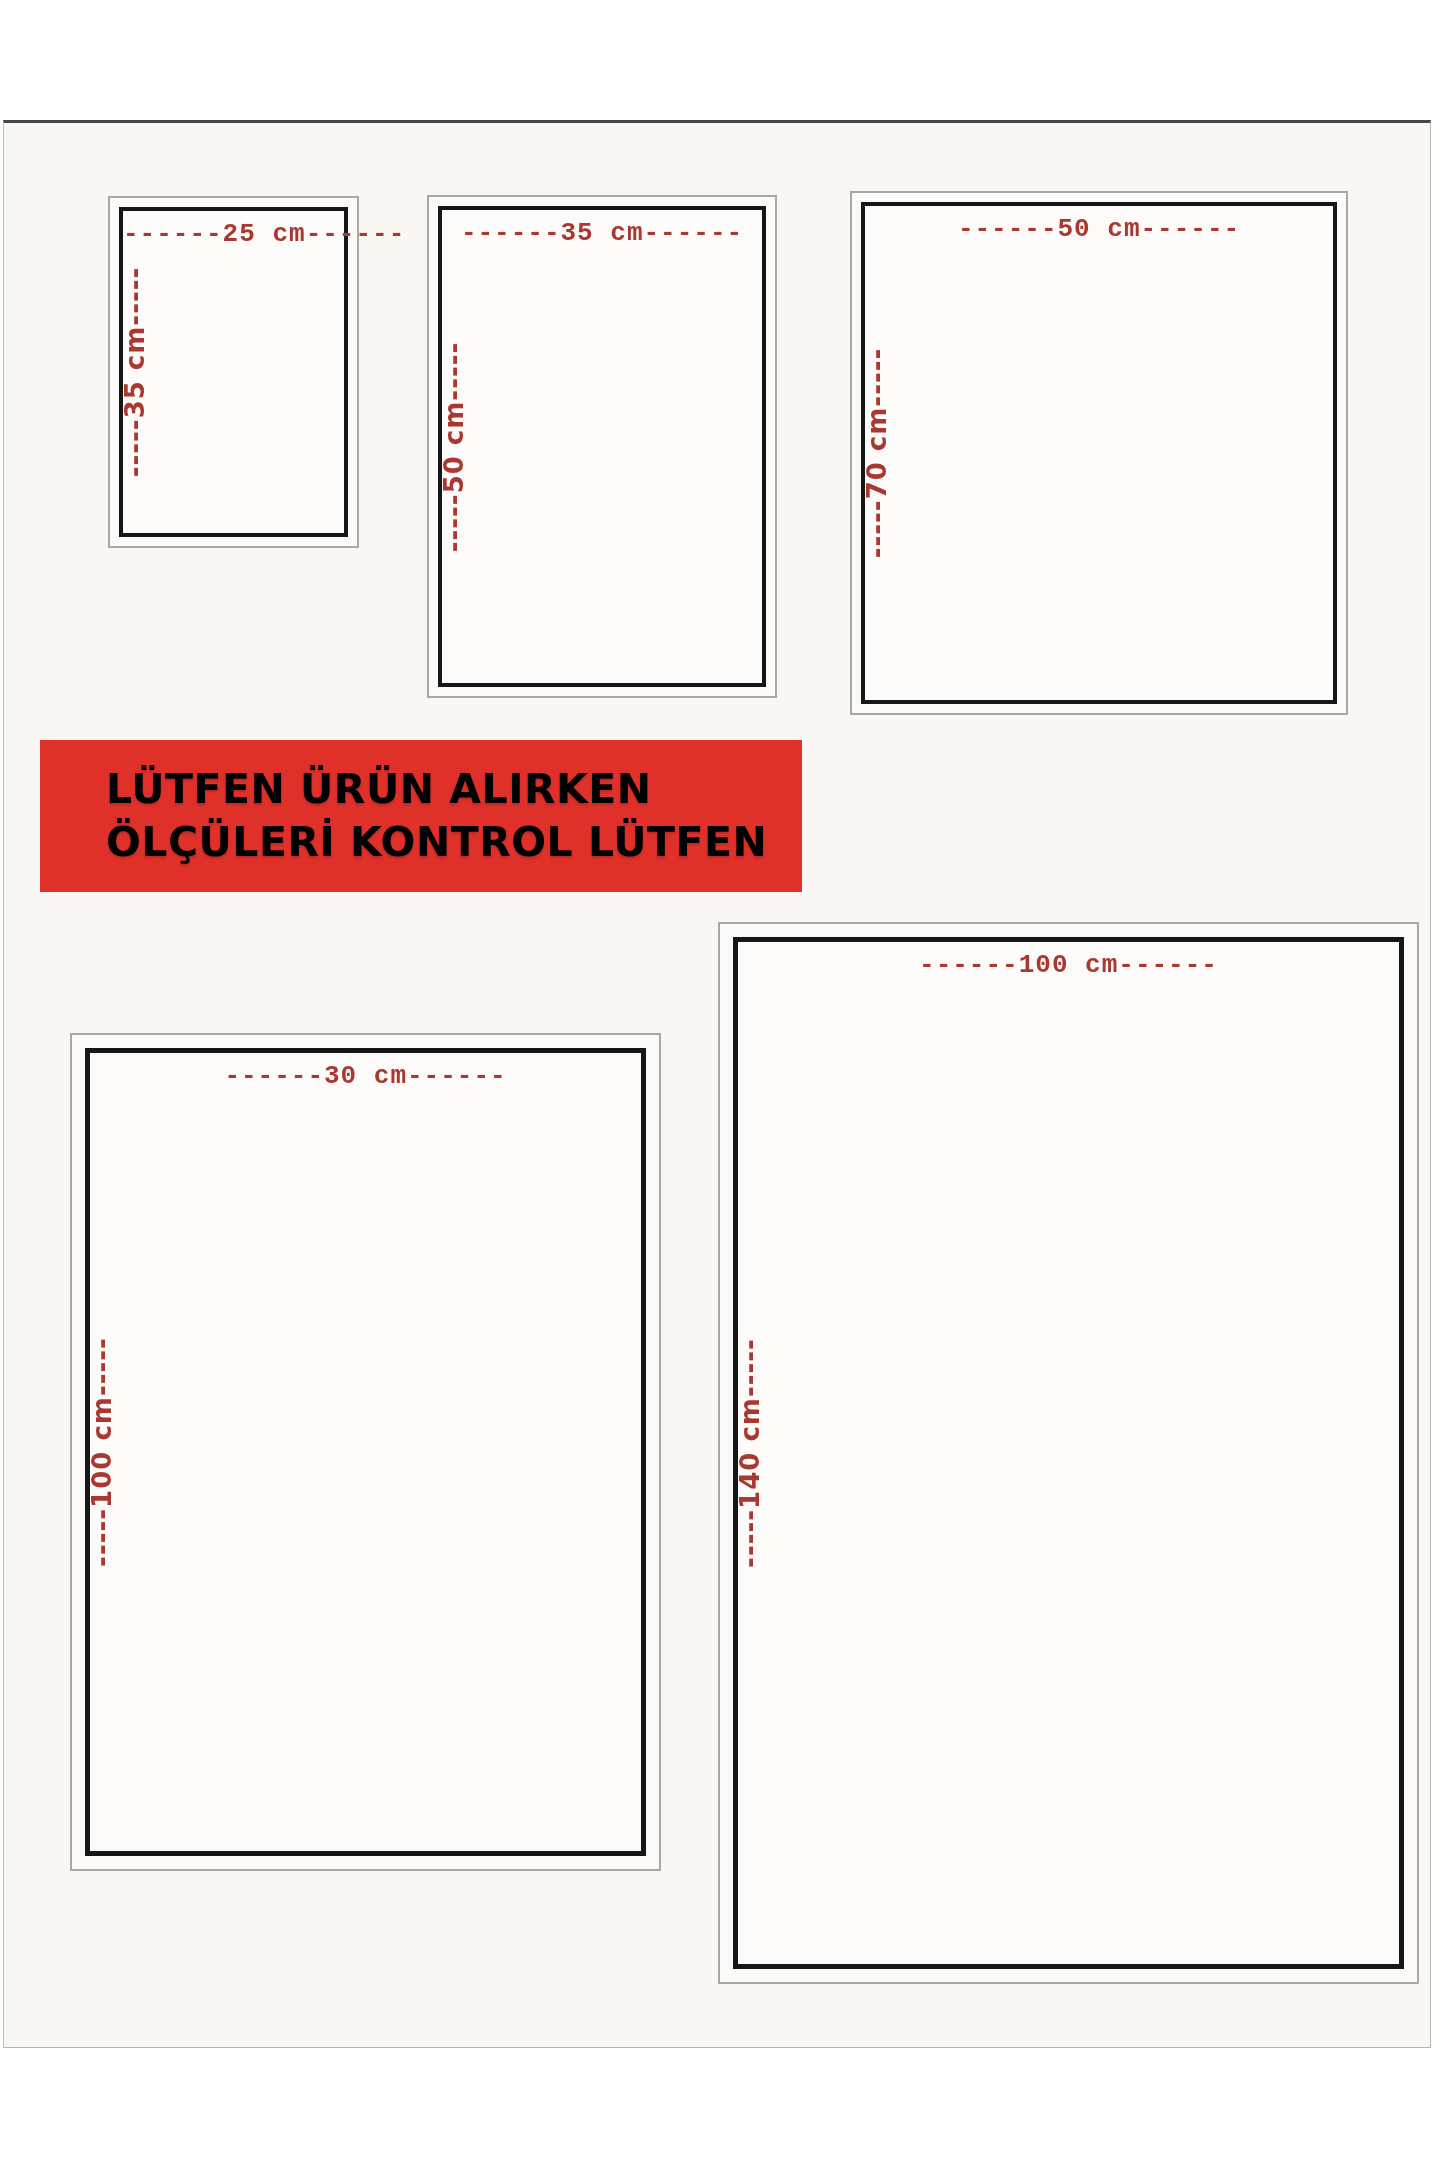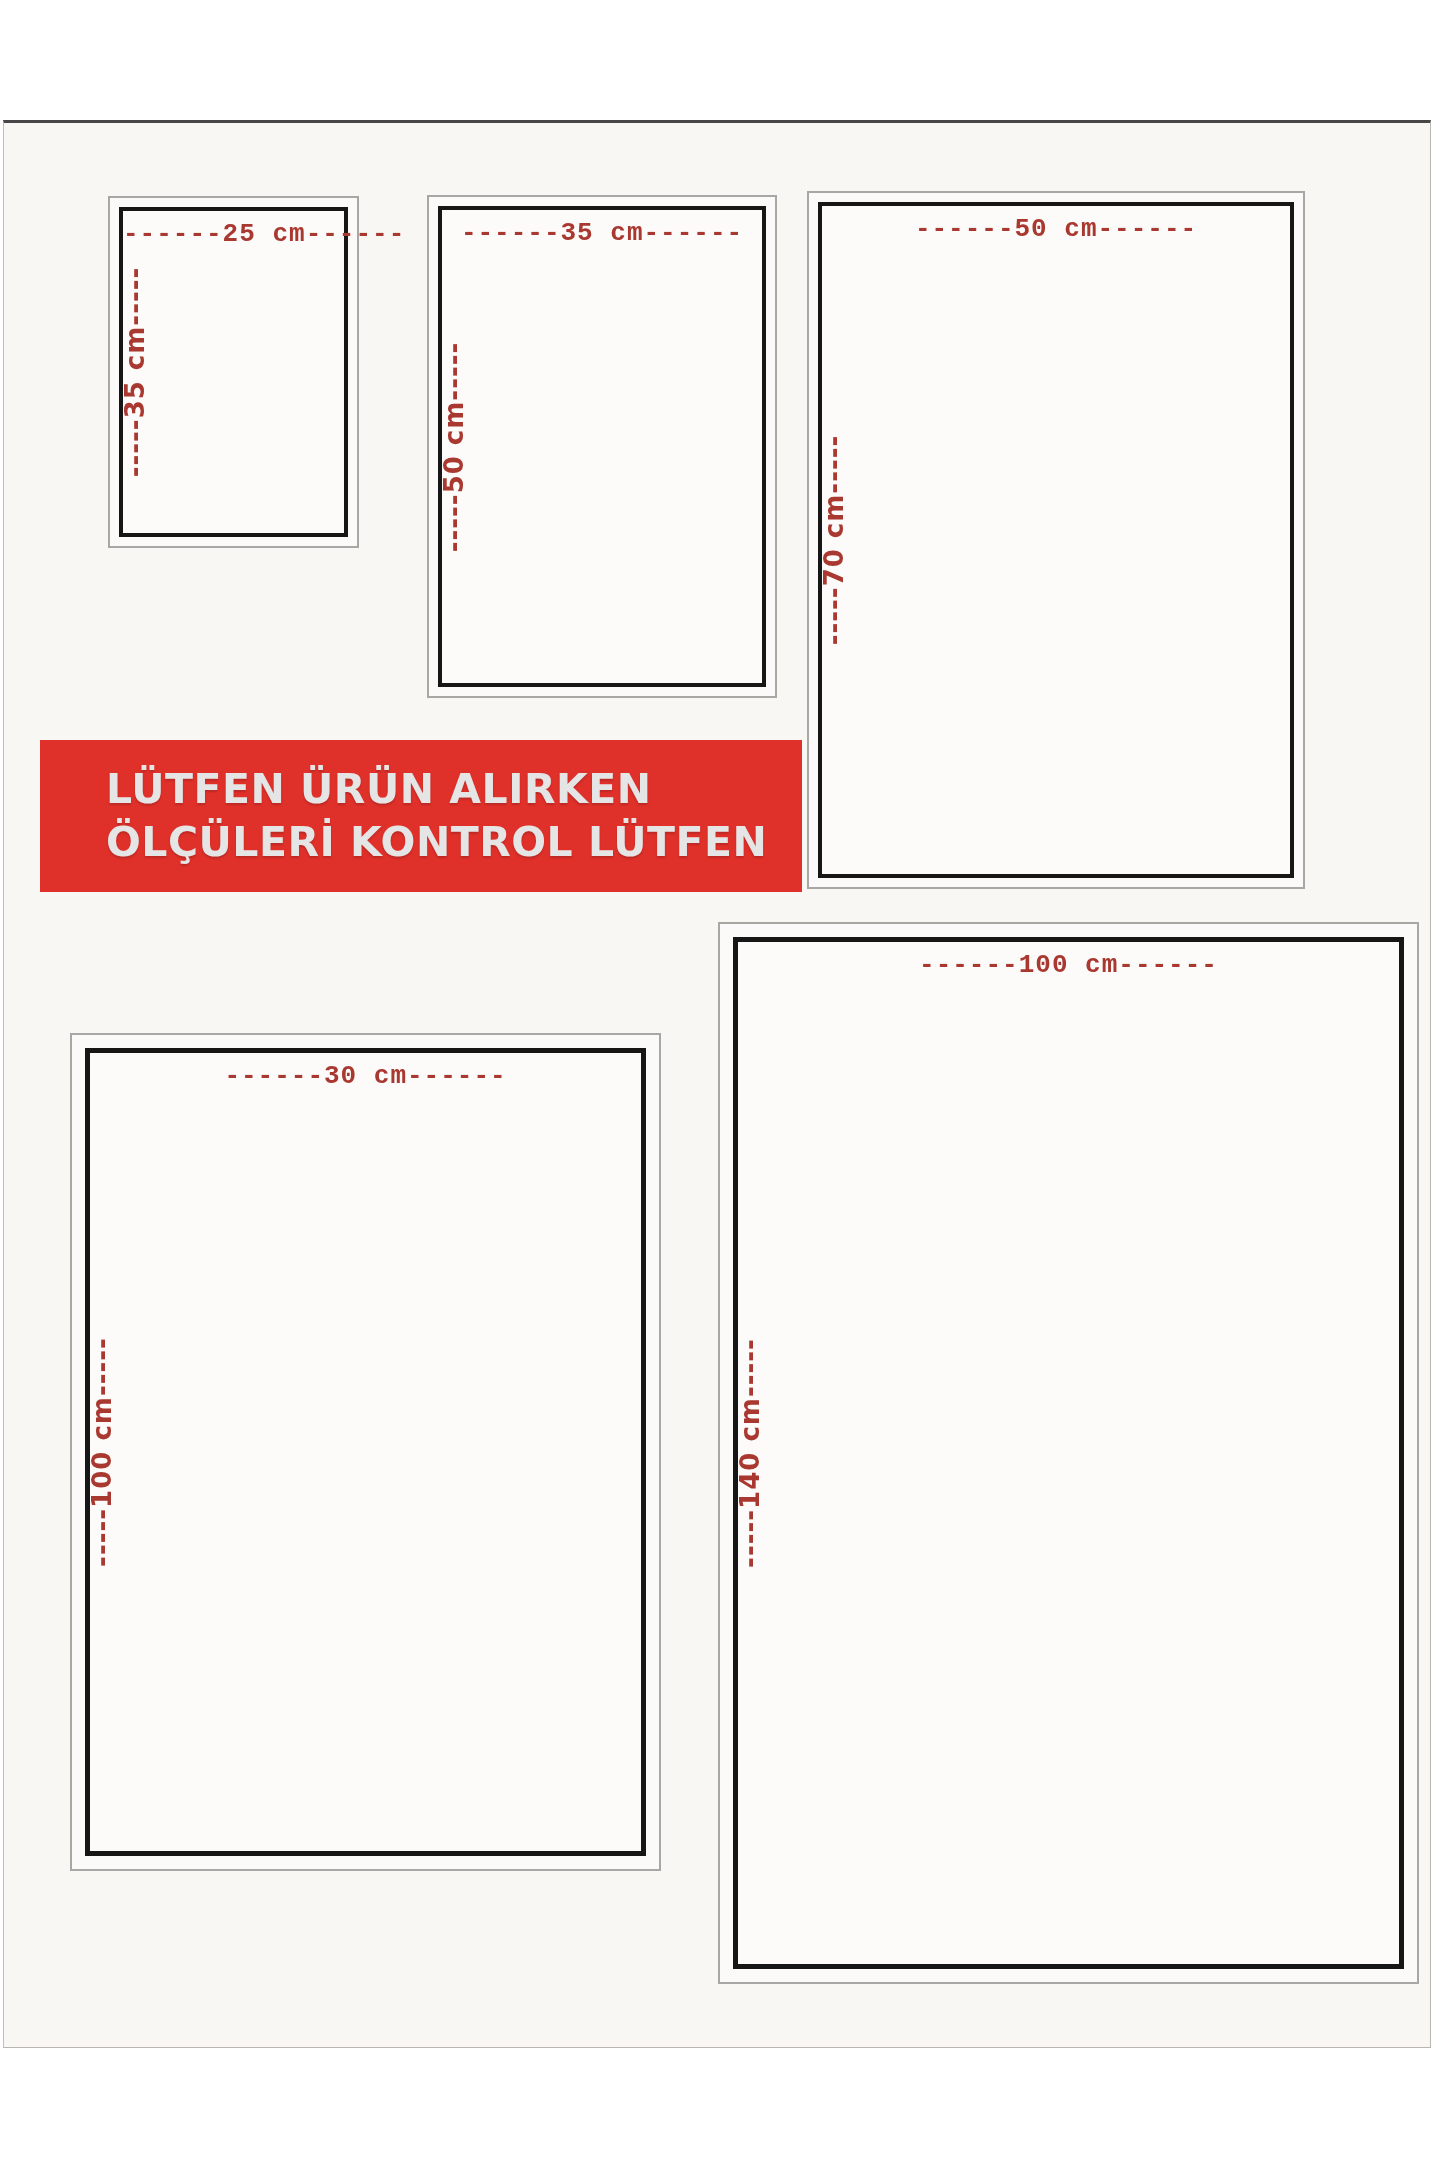--- a/index.html
+++ b/index.html
@@ -28,21 +28,21 @@
     border:2px solid var(--frame-gray,#a9a7a3);
     box-sizing:border-box;
   }
   .size-box .inner{
     position:absolute;
     border:4px solid var(--box-black,#161616);
     background:#fcfbf9;
   }
   .b1{left:104px;top:73px;width:251px;height:352px}
   .b2{left:423px;top:72px;width:350px;height:503px}
-  .b3{left:803px;top:68px;width:498px;height:698px}
+  .b3{left:846px;top:68px;width:498px;height:524px}
   .b4{left:66px;top:910px;width:591px;height:838px}
   .b5{left:714px;top:799px;width:701px;height:1062px}
   .b1 .inner,.b2 .inner,.b3 .inner{inset:9px;}
   .b4 .inner,.b5 .inner{inset:13px;border-width:5px;padding-left:19px;}
   .dim{
     color:var(--label-red,#a93830);
     font-weight:bold;
     font-size:26px;
     letter-spacing:1px;
     white-space:nowrap;
@@ -61,21 +61,21 @@
   
   .banner{
     position:absolute;
     left:36px;top:617px;width:762px;height:152px;
     background:var(--banner-red,#e0302a);
     box-sizing:border-box;
     display:flex;flex-direction:column;justify-content:center;
     padding-left:66px;gap:8px;
   }
   .banner .line{
-    color:#e5e5e5;
+    color:#000000;
     font-weight:bold;
     font-size:41px;
     letter-spacing:0.5px;
     line-height:1.1;
     text-shadow:0 2px 2px rgba(120,30,25,0.35);
   }
 </style>
 </head>
 <body>
 

